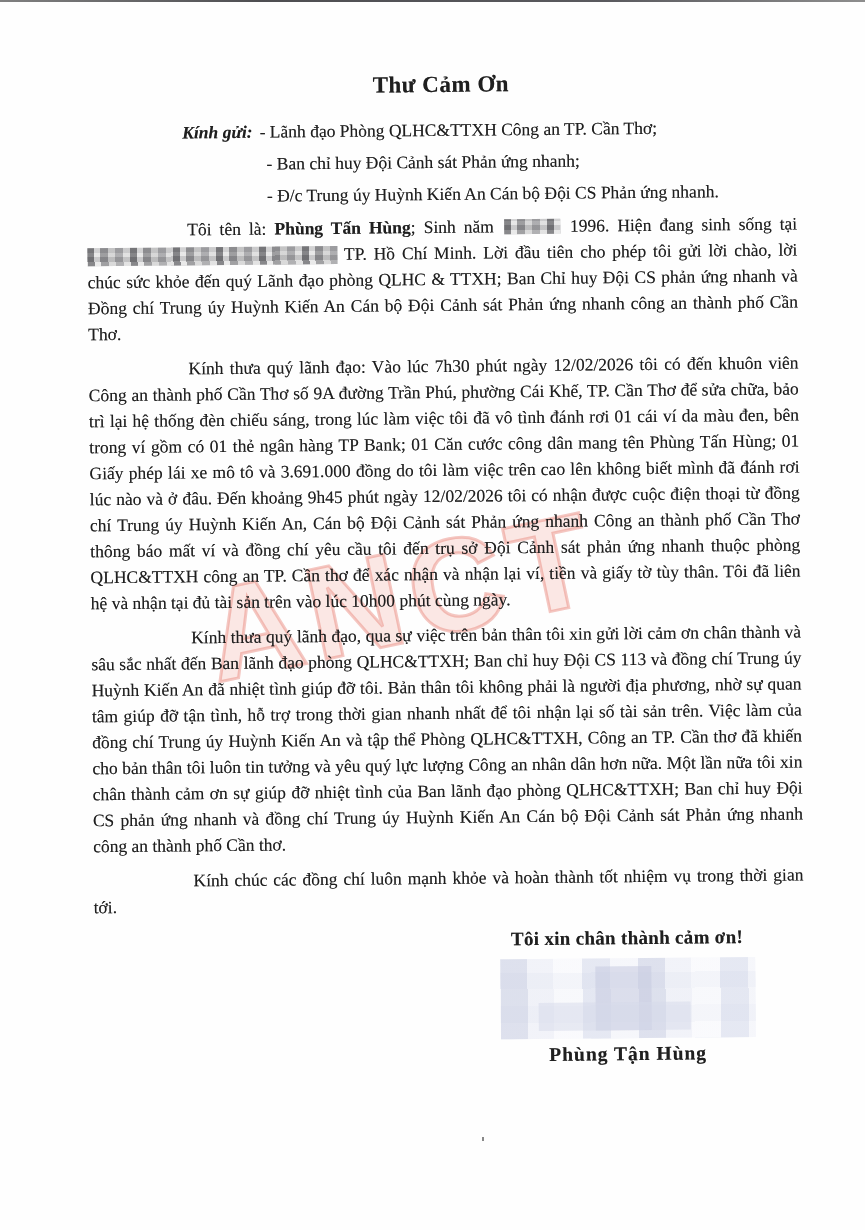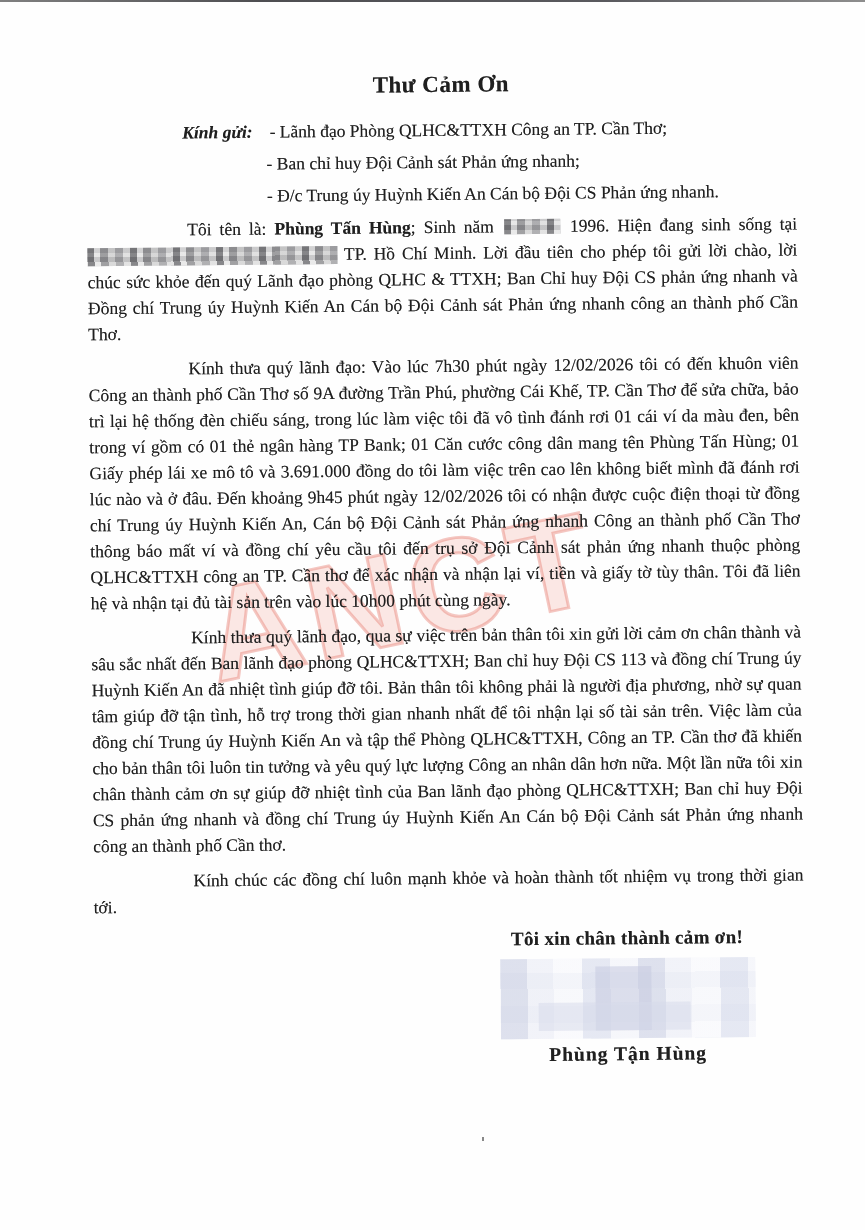--- a/index.html
+++ b/index.html
@@ -31,21 +31,21 @@
     position: relative; z-index: 1;
     padding: 72px 70px 0 85px;
     transform: rotate(-0.55deg); transform-origin: 430px 0;
     text-shadow: 0 0 0.6px rgba(30,30,30,0.55);
   }
   .title {
     margin: 0 0 16px; text-align: center;
     font-size: 23px; font-weight: 700; letter-spacing: .5px;
   }
   .salutation { margin-left: 96px; margin-bottom: 4px; font-size: 17.5px; line-height: 32px; }
-  .sal-label { font-weight: 700; font-style: italic; margin-right: 17px; font-family: Liberation Serif, serif; }
+  .sal-label { font-weight: 700; font-style: italic; margin-right: 7px; font-family: Liberation Serif, serif; }
   .sal-row.cont { padding-left: 84px; }
   .para {
     margin: 0 0 9px; font-size: 17.5px; line-height: 26px;
     text-align: justify; text-indent: 100px;
   }
   .bold { font-weight: 700; }
   
   .redact {
     display: inline-block;
     background-color: #c9c9c9;

